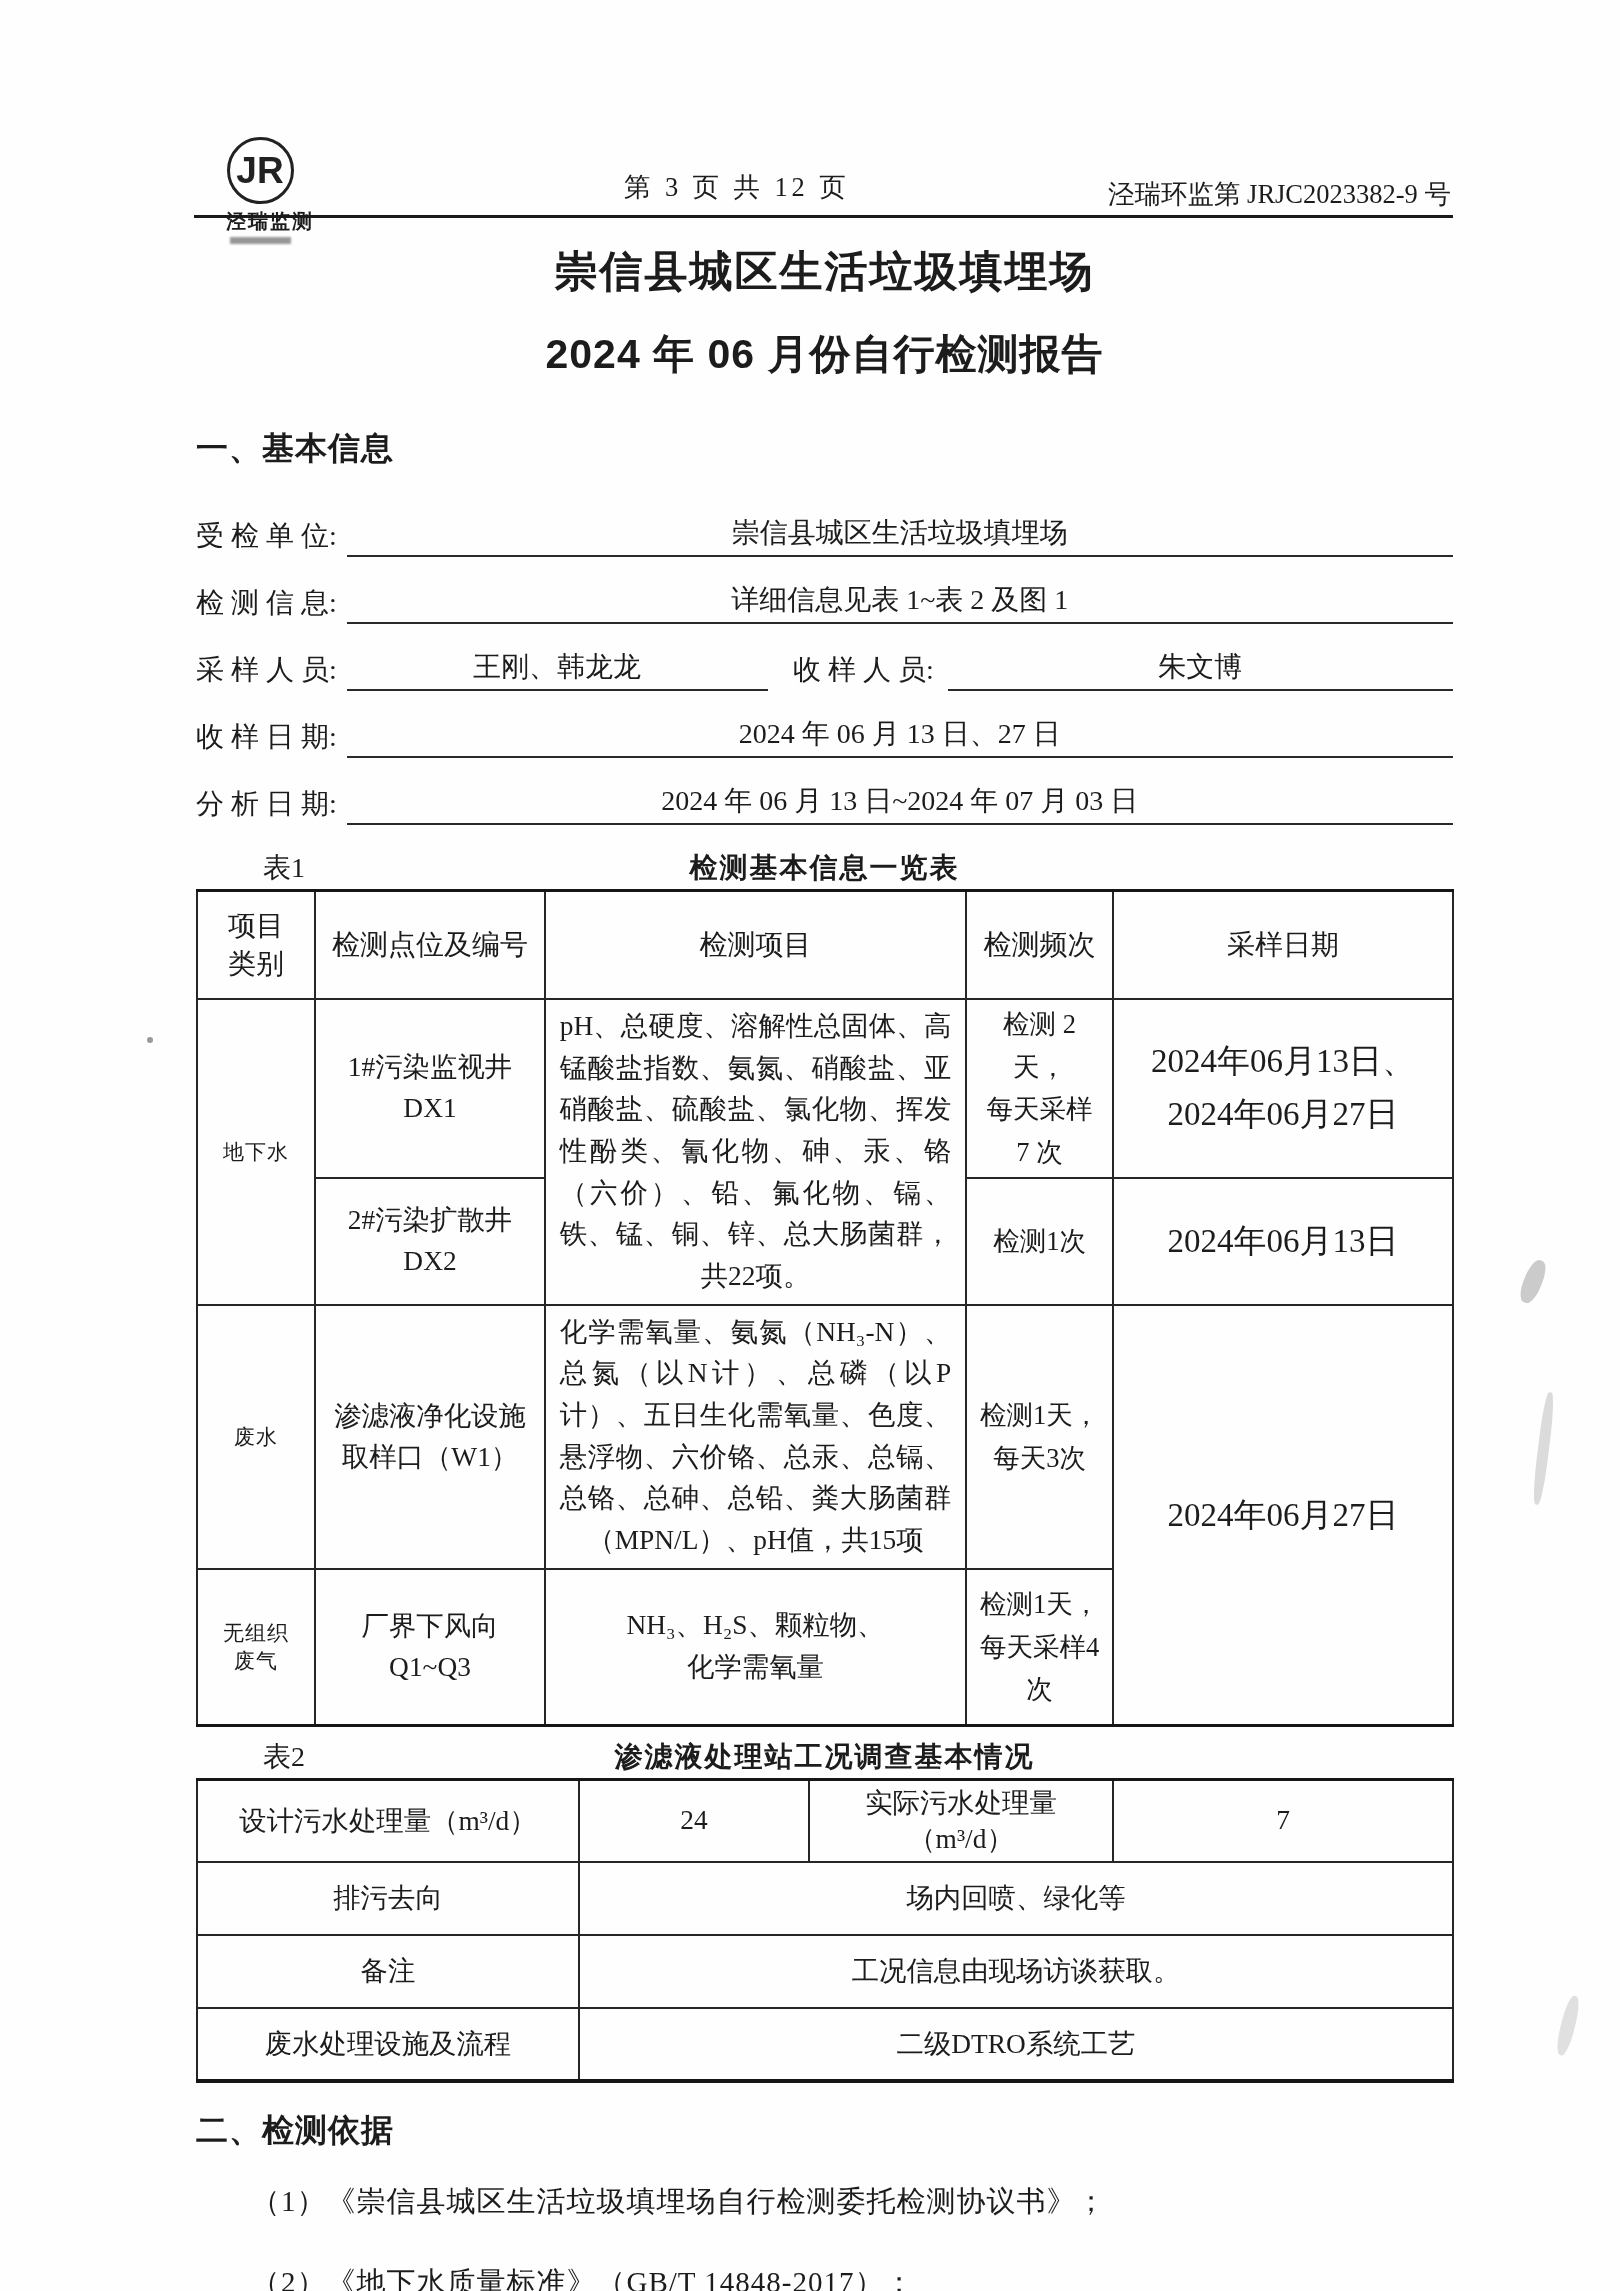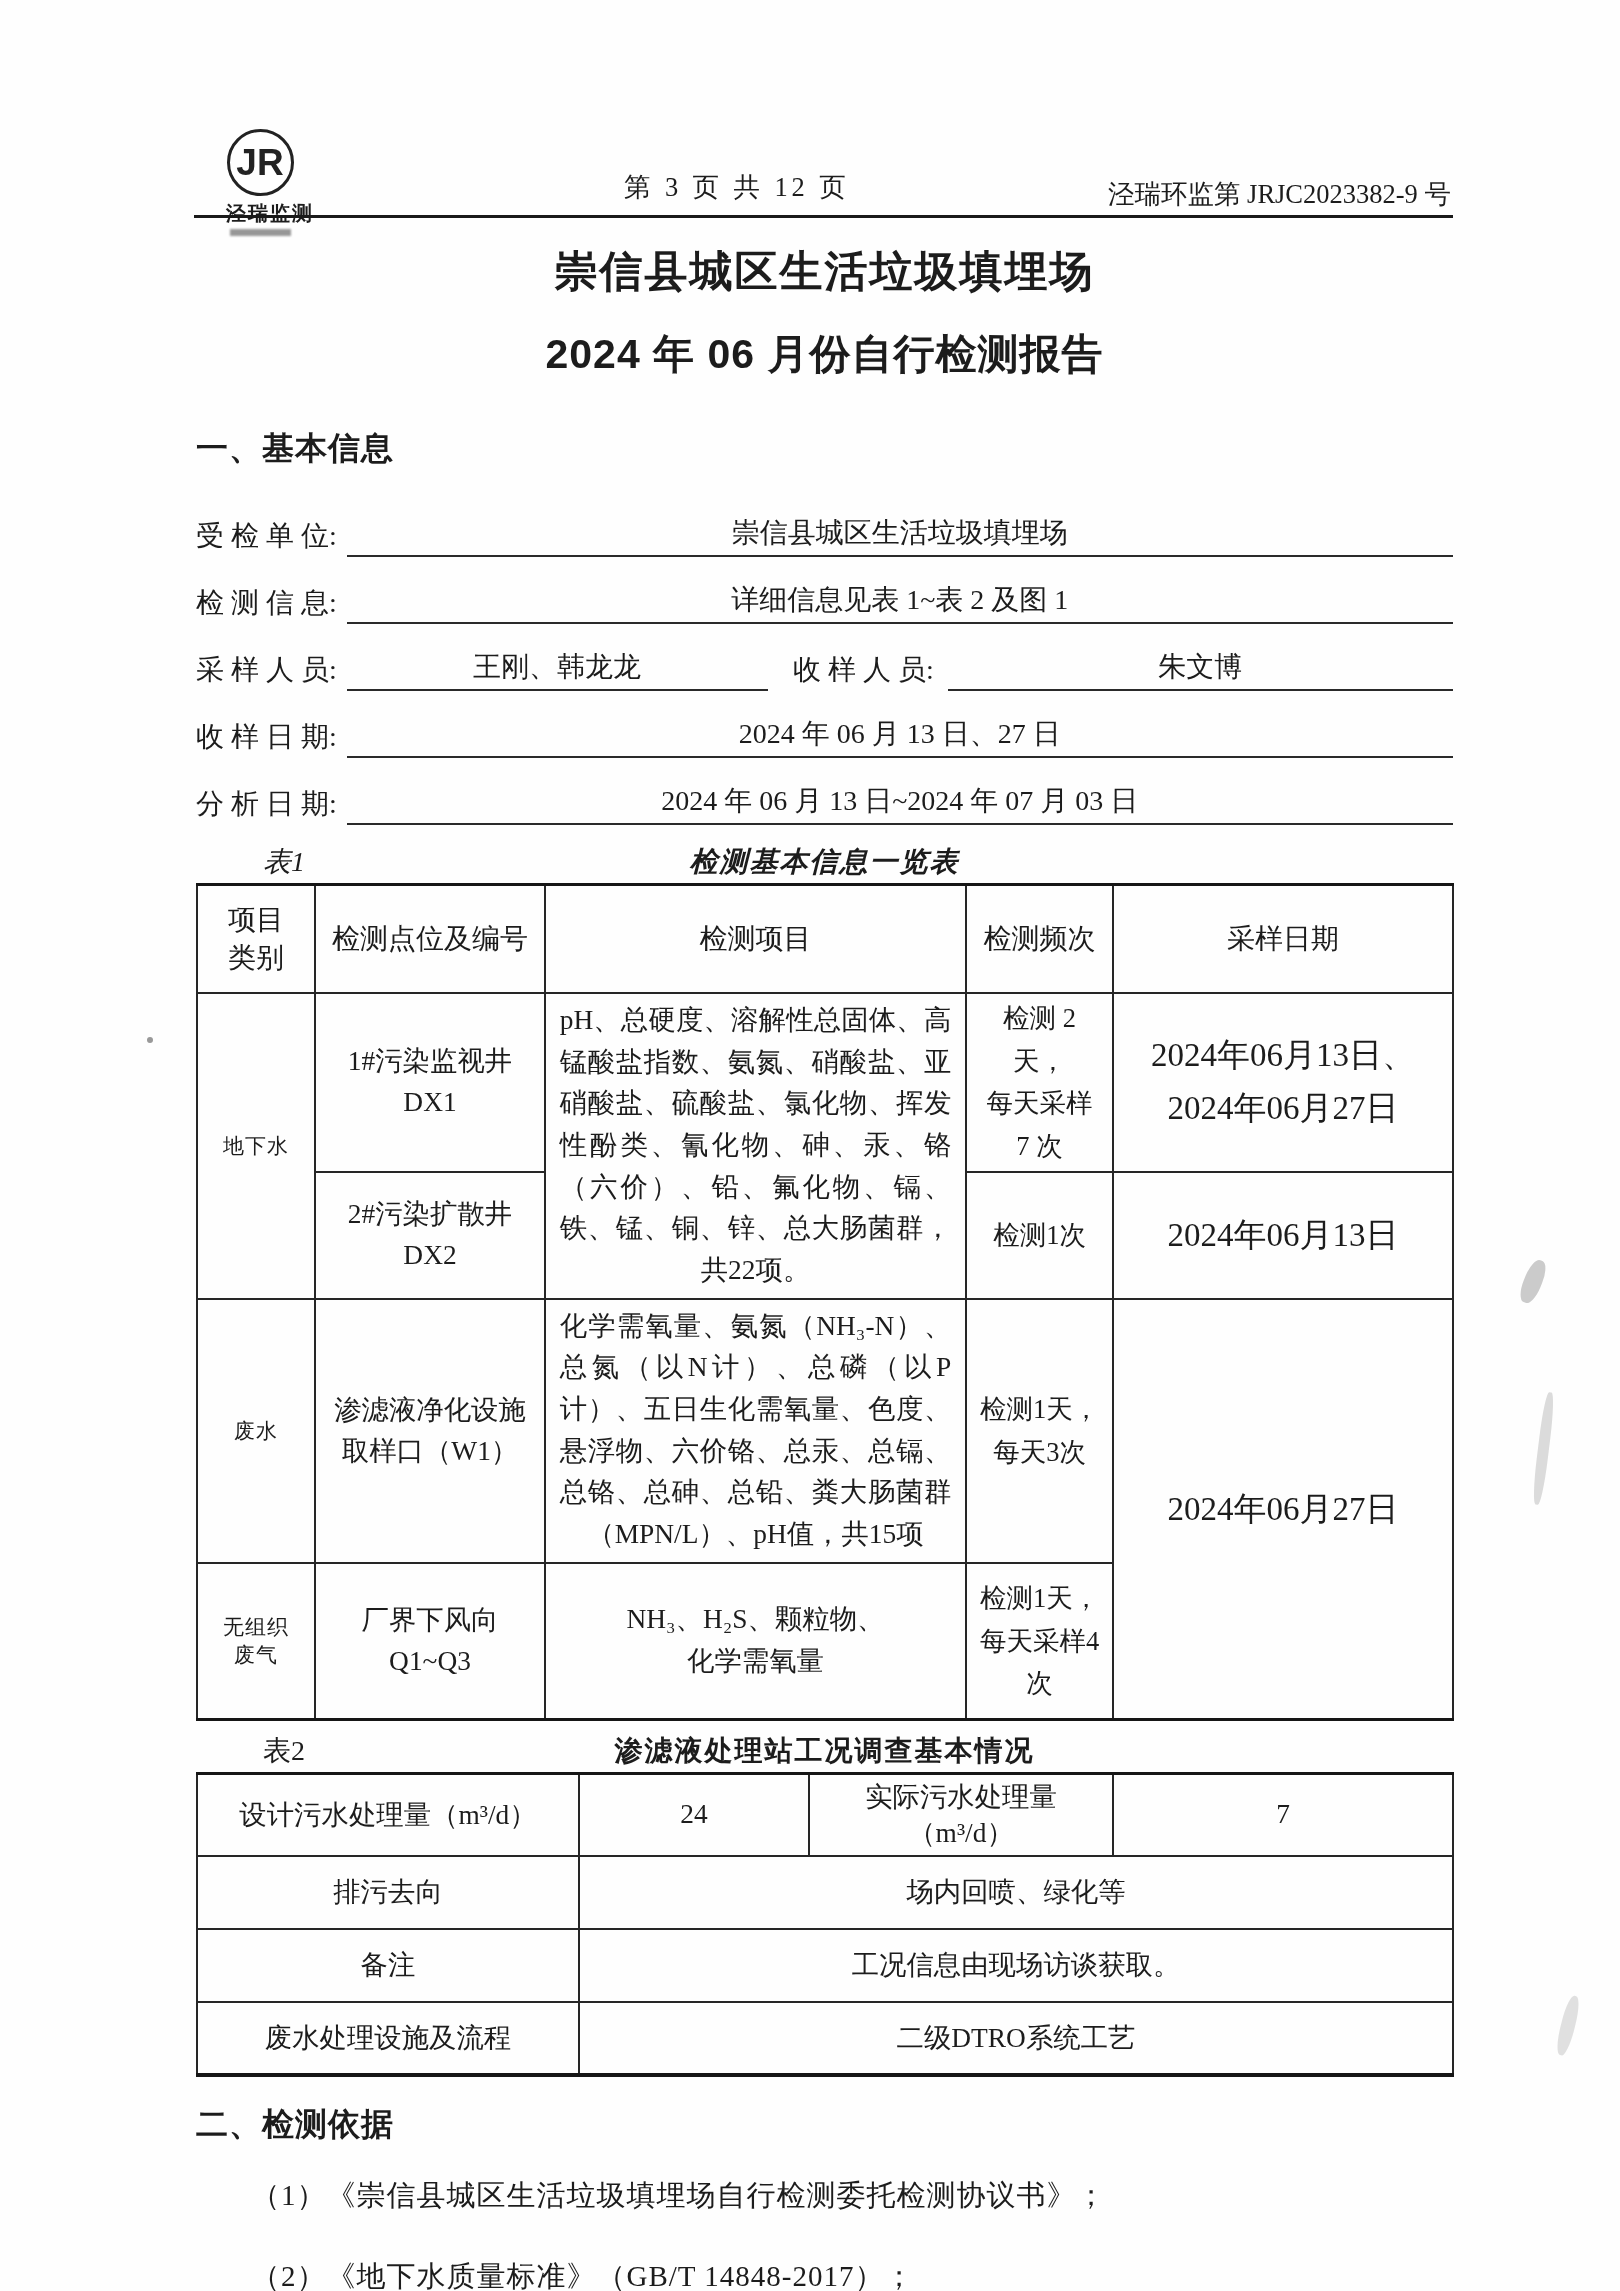--- a/index.html
+++ b/index.html
@@ -2,21 +2,21 @@
 <html><head>
 <meta charset="utf-8">
 <style>
   html,body { margin:0; padding:0; background:#ffffff; }
   .page {
     position:relative; width:1620px; height:2292px; background:#fefefe;
     font-family:"Liberation Serif","DejaVu Serif",serif; color:#1c1c1c;
     overflow:hidden;
   }
   
-  .logo { position:absolute; left:206px; top:129px; width:108px; text-align:center; }
+  .logo { position:absolute; left:206px; top:137px; width:108px; text-align:center; }
   .logo-circle {
     width:61px; height:61px; margin:0 auto; border:3.9px solid #222; border-radius:50%;
     display:flex; align-items:center; justify-content:center;
     font-family:"Liberation Sans","DejaVu Sans",sans-serif; font-weight:bold; font-size:37px; color:#222;
   }
   .logo-name { margin-top:3.9px; font-weight:bold; font-size:20px; letter-spacing:2px; white-space:nowrap;text-align:right; }
   .logo-sub { margin:2px auto 0; width:61px; height:6.9px; background:#444; opacity:.55; filter:blur(1px); }
   .page-info { position:absolute; left:624px; top:169px; font-size:26.5px; letter-spacing:3.9px; white-space:nowrap; }
   .doc-no { position:absolute; right:169px; top:176px; font-size:26.5px; white-space:nowrap; }
   .hdr-rule { position:absolute; left:194px; top:215px; width:1259px; border-top:3.9px solid #1a1a1a; }
@@ -34,21 +34,21 @@
   .field-row { display:flex; align-items:flex-end; height:67px; font-size:28px; }
   .field-label { white-space:nowrap; padding-right:9.8px; padding-bottom:2px; }
   .uline { flex:1; border-bottom:2px solid #2a2a2a; text-align:center; padding-bottom:2.9px; white-space:nowrap; }
   .uline.mid { flex:0 0 421px; }
   .mid-label { white-space:nowrap; padding:0 13.7px 2px 25.5px; }
 
   .tbl-caption { position:relative; height:39px; font-size:28px; }
   .tbl-caption .cap-label { position:absolute; left:67px; bottom:2px; }
   .tbl-caption .cap-title { position:absolute; left:0; right:0; bottom:2px; text-align:center; font-weight:bold;
                             font-family:"Liberation Sans","DejaVu Sans",sans-serif; letter-spacing:2px; }
-  .tbl-caption.c1 { margin-top:19px;font-style:italic; }
+  .tbl-caption.c1 { margin-top:25px; }
   .tbl-caption.c2 { margin-top:11.8px; }
 
   table { border-collapse:collapse; table-layout:fixed; width:1257px; }
   table.t1 { border-top:3.9px solid #161616; border-bottom:3.9px solid #161616; }
   table.t2 { border-top:3.9px solid #161616; border-bottom:4.9px solid #161616; margin-bottom:0; }
   th,td { border:2px solid #262626; text-align:center; vertical-align:middle; padding:3.9px 9.8px;
           font-weight:normal; overflow:hidden; }
   .pre { white-space:pre-line; }
   .t1 th { font-size:28px; line-height:1.35; }
   .cell-cat { font-size:21px; letter-spacing:1px; }

